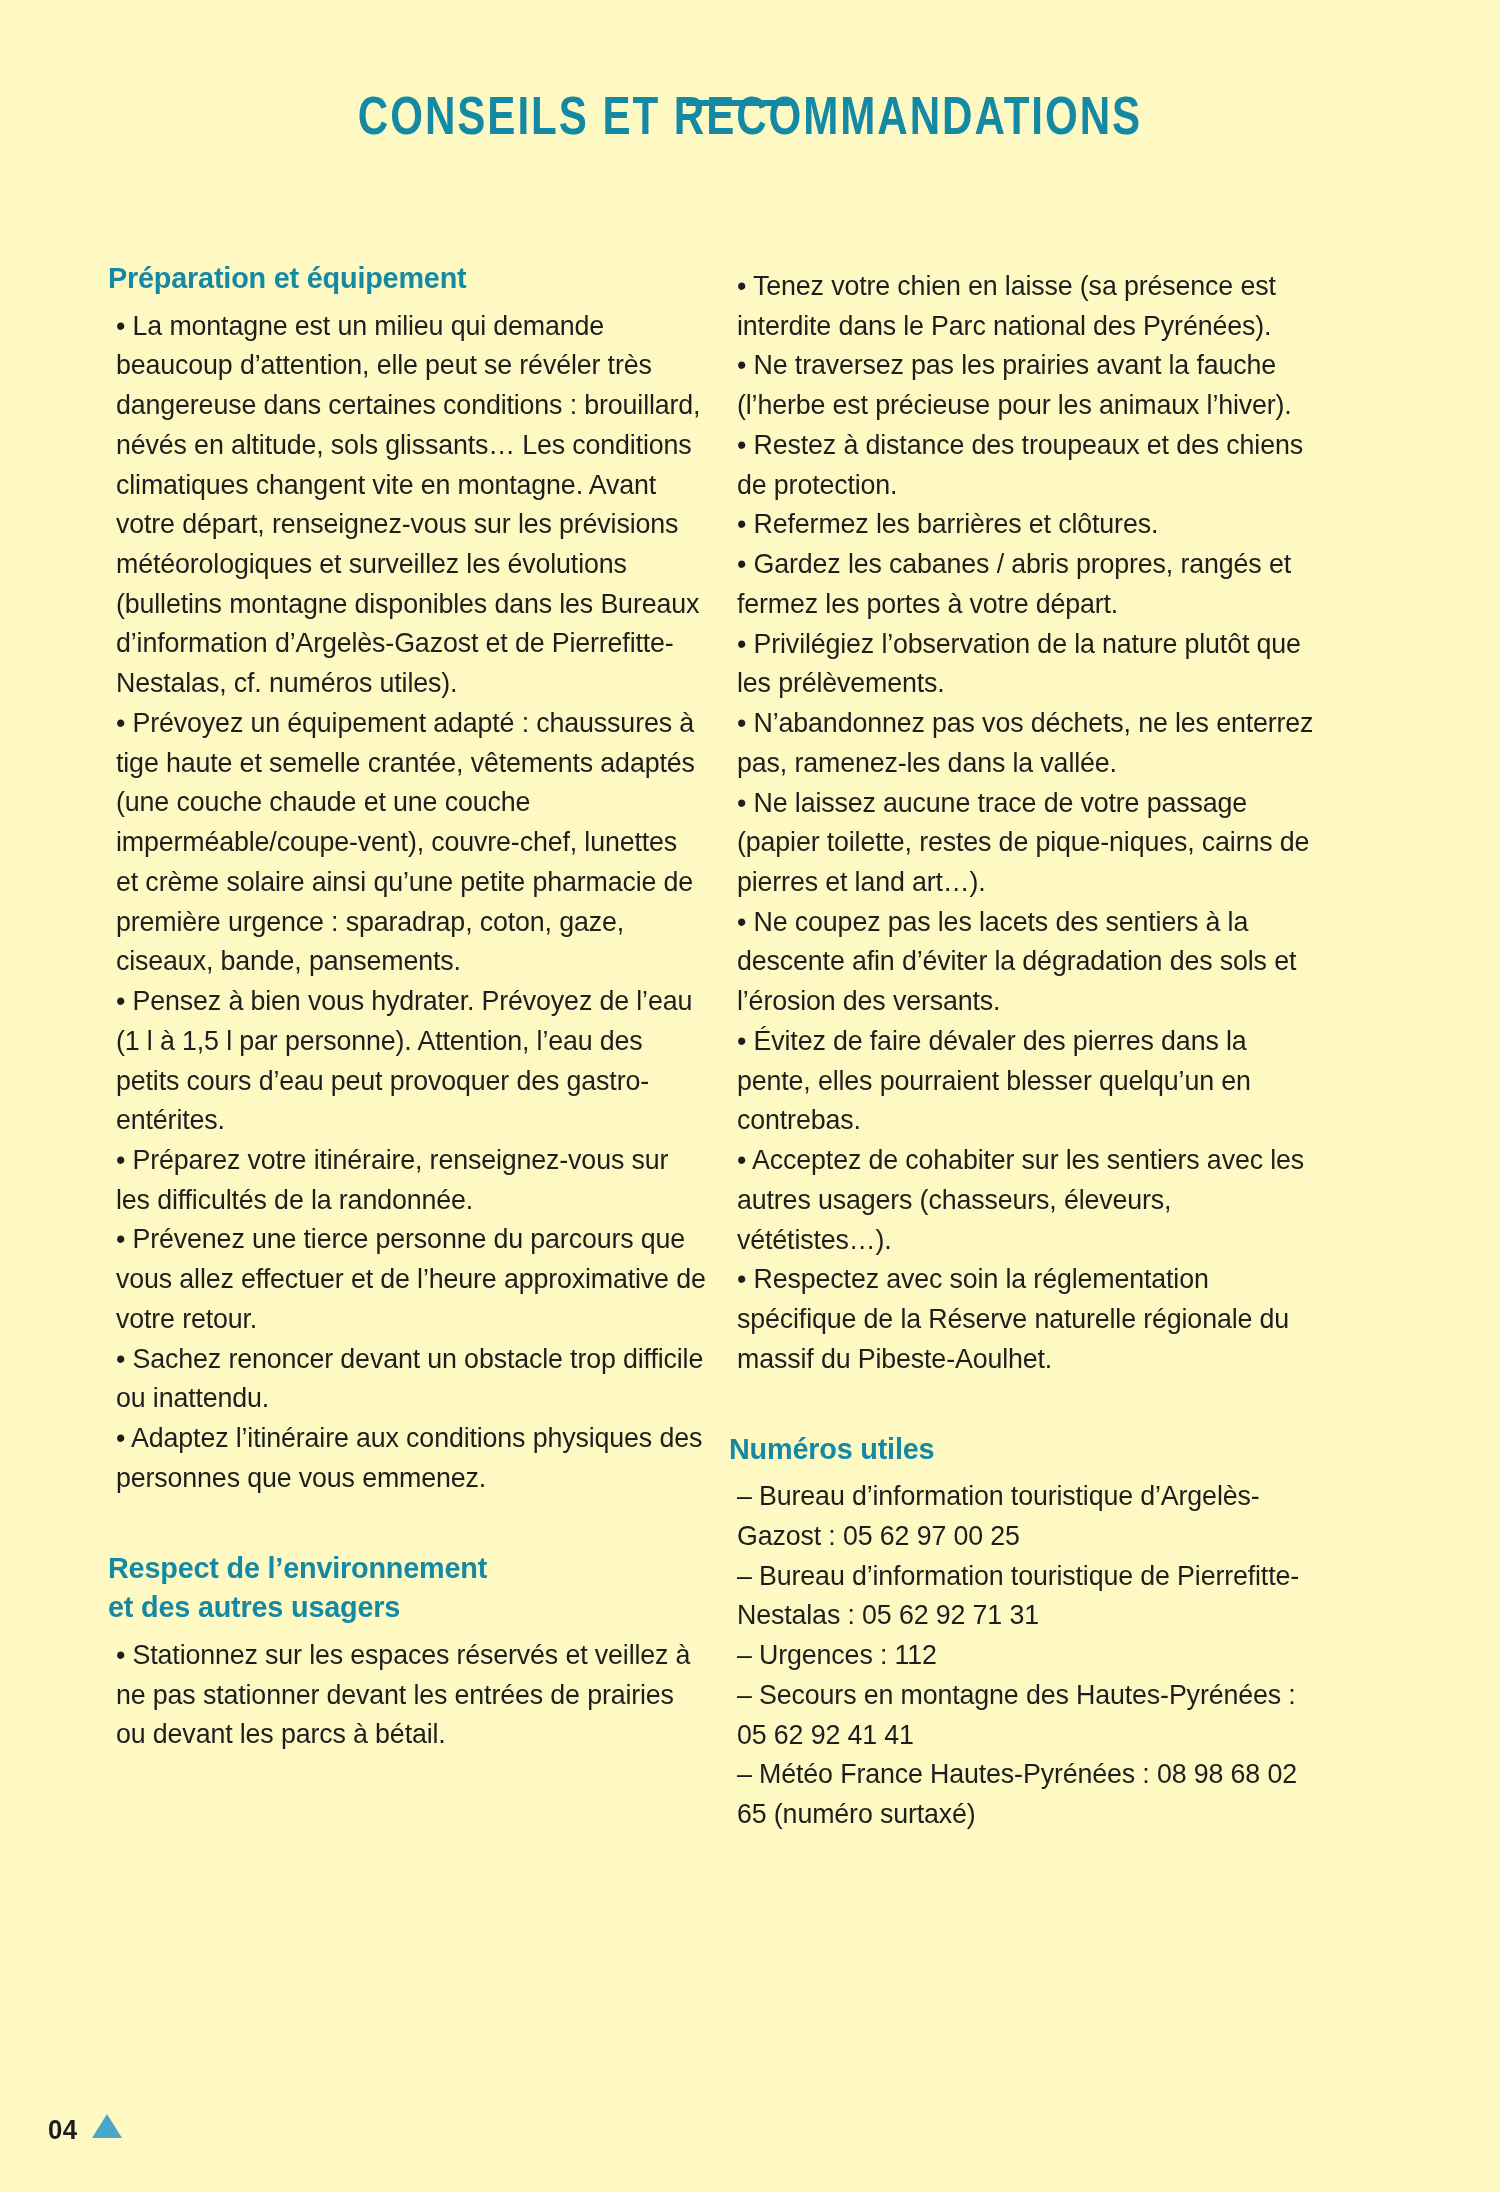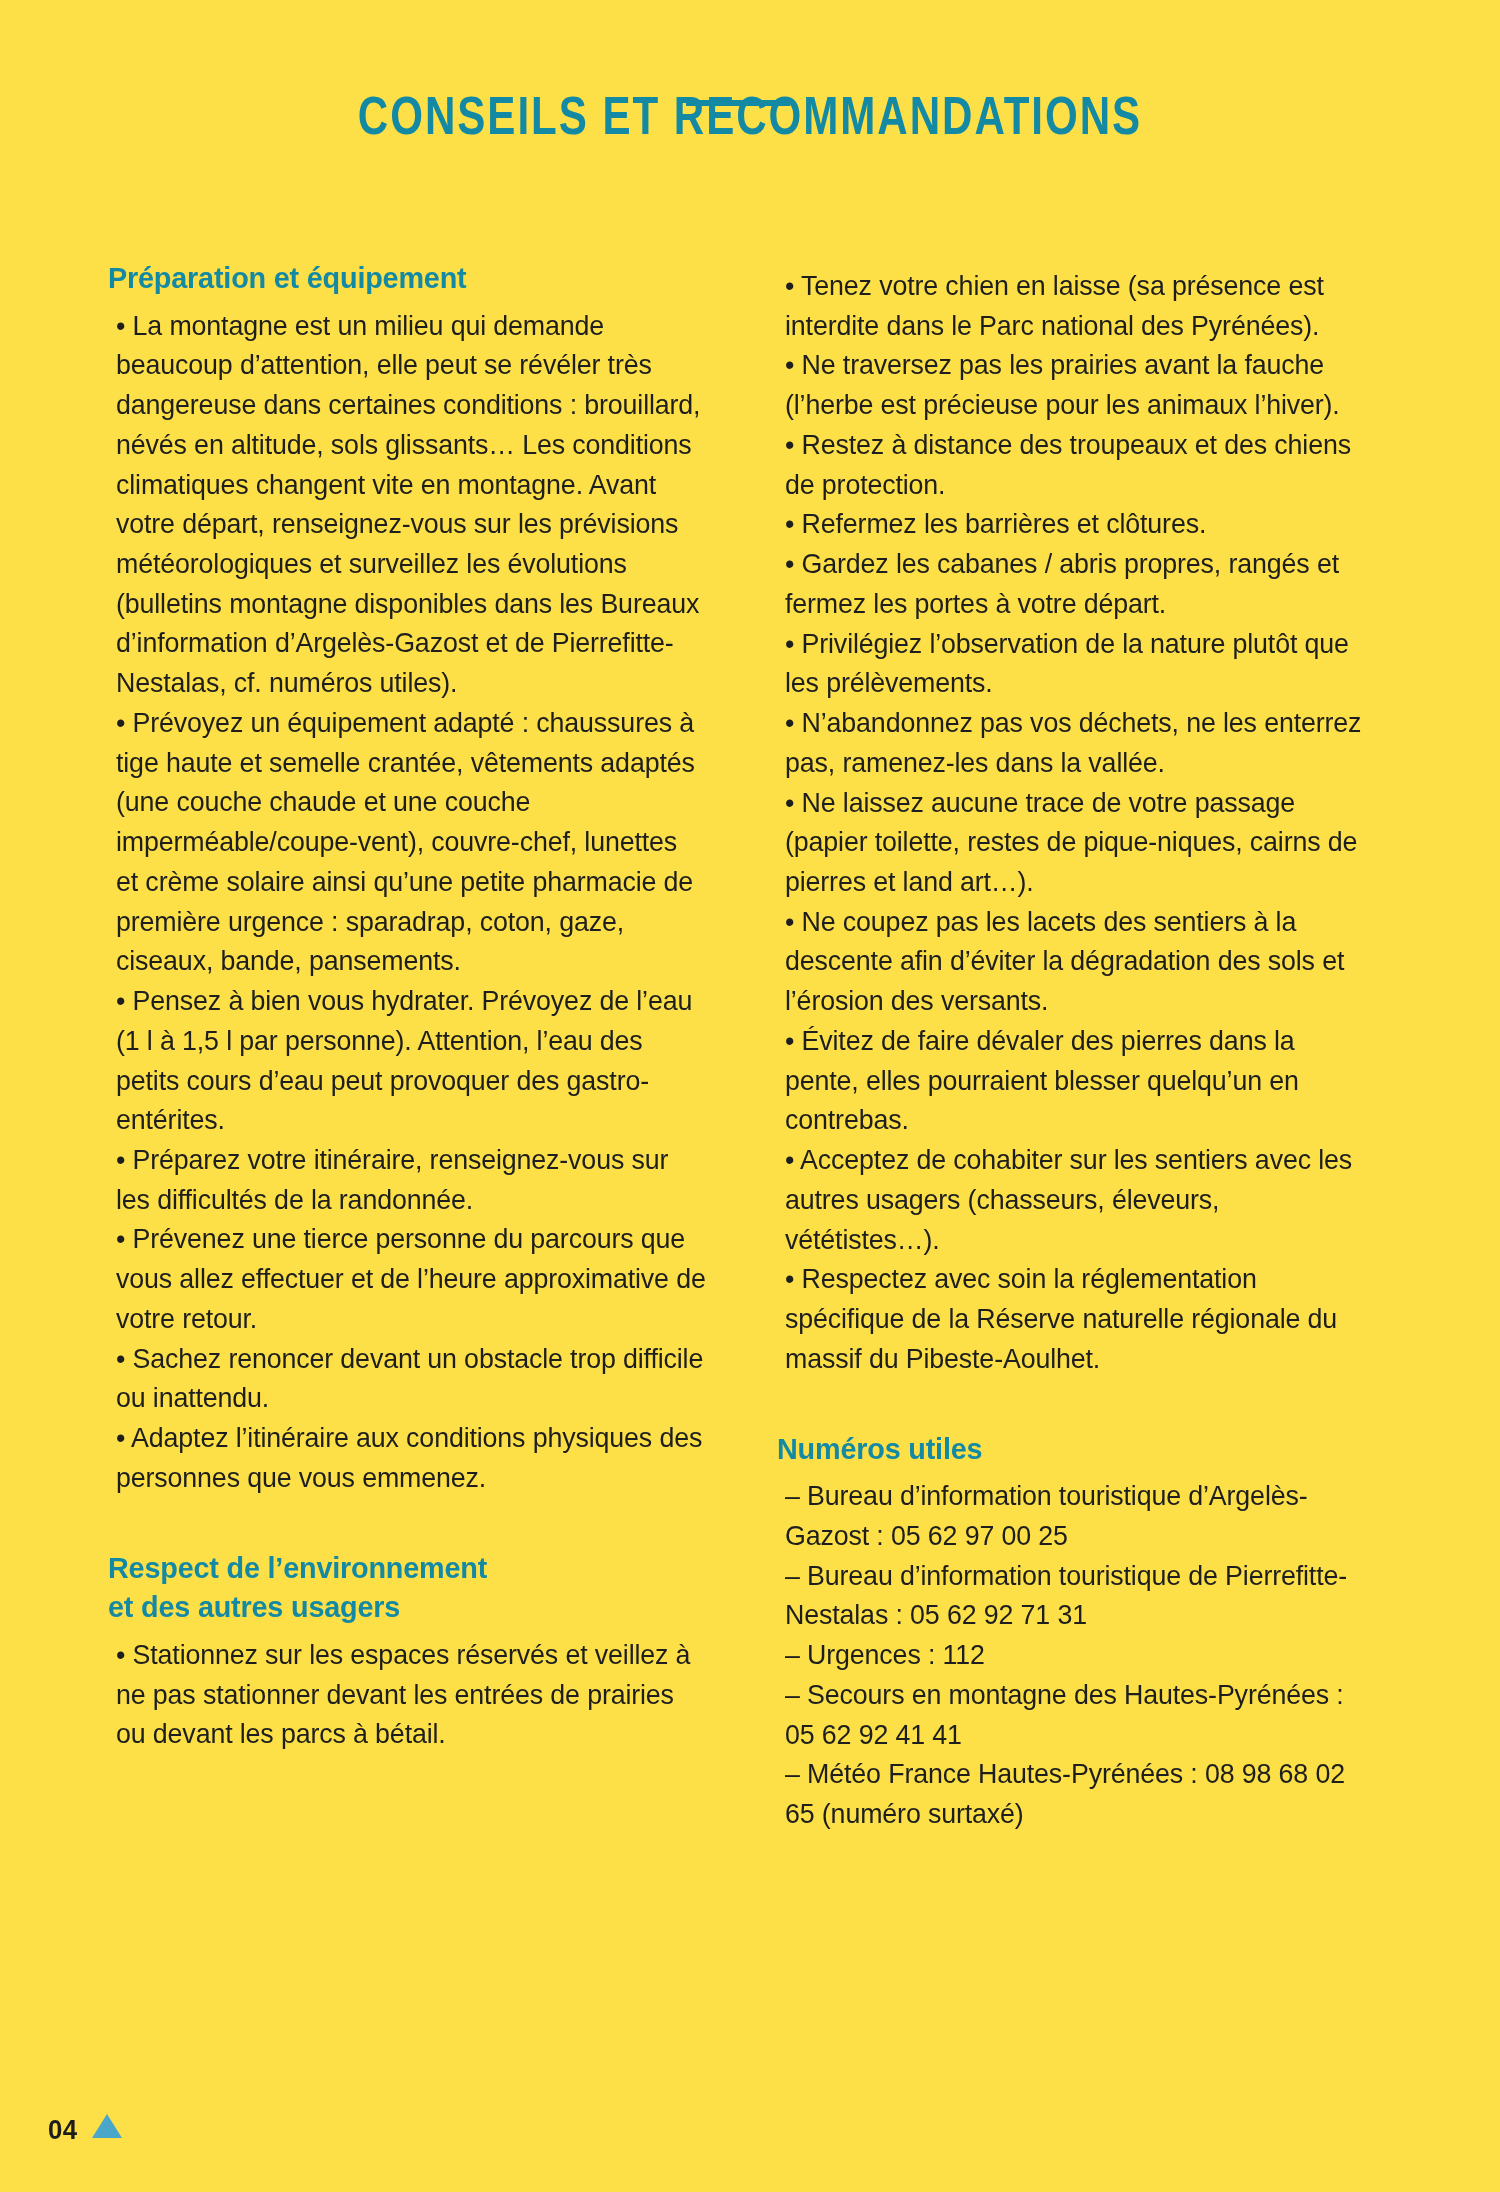--- a/index.html
+++ b/index.html
@@ -12,21 +12,21 @@
     height: 2192px;
     position: relative;
     font-family: "Liberation Sans", sans-serif;
     color: #1b1b1b;
     overflow: hidden;
   }
 
   .page {
     position: absolute;
     inset: 0;
-    background: #fde047;
+    background: #fef9c3;
   }
 
   
   .title-block {
     position: absolute;
     top: 88px;
     left: 0;
     width: 1500px;
     text-align: center;
   }
@@ -51,21 +51,20 @@
     background: #1489a4;
   }
 
   
   .columns {
     position: absolute;
     top: 258px;
     left: 108px;
     width: 1290px;
     display: flex;
-    gap: 48px;
   }
   .col {
     width: 621px;
     flex: 0 0 621px;
   }
 
   h2.sec-head {
     margin: 0 0 2px 0;
     font-size: 30px;
     font-weight: 700;

